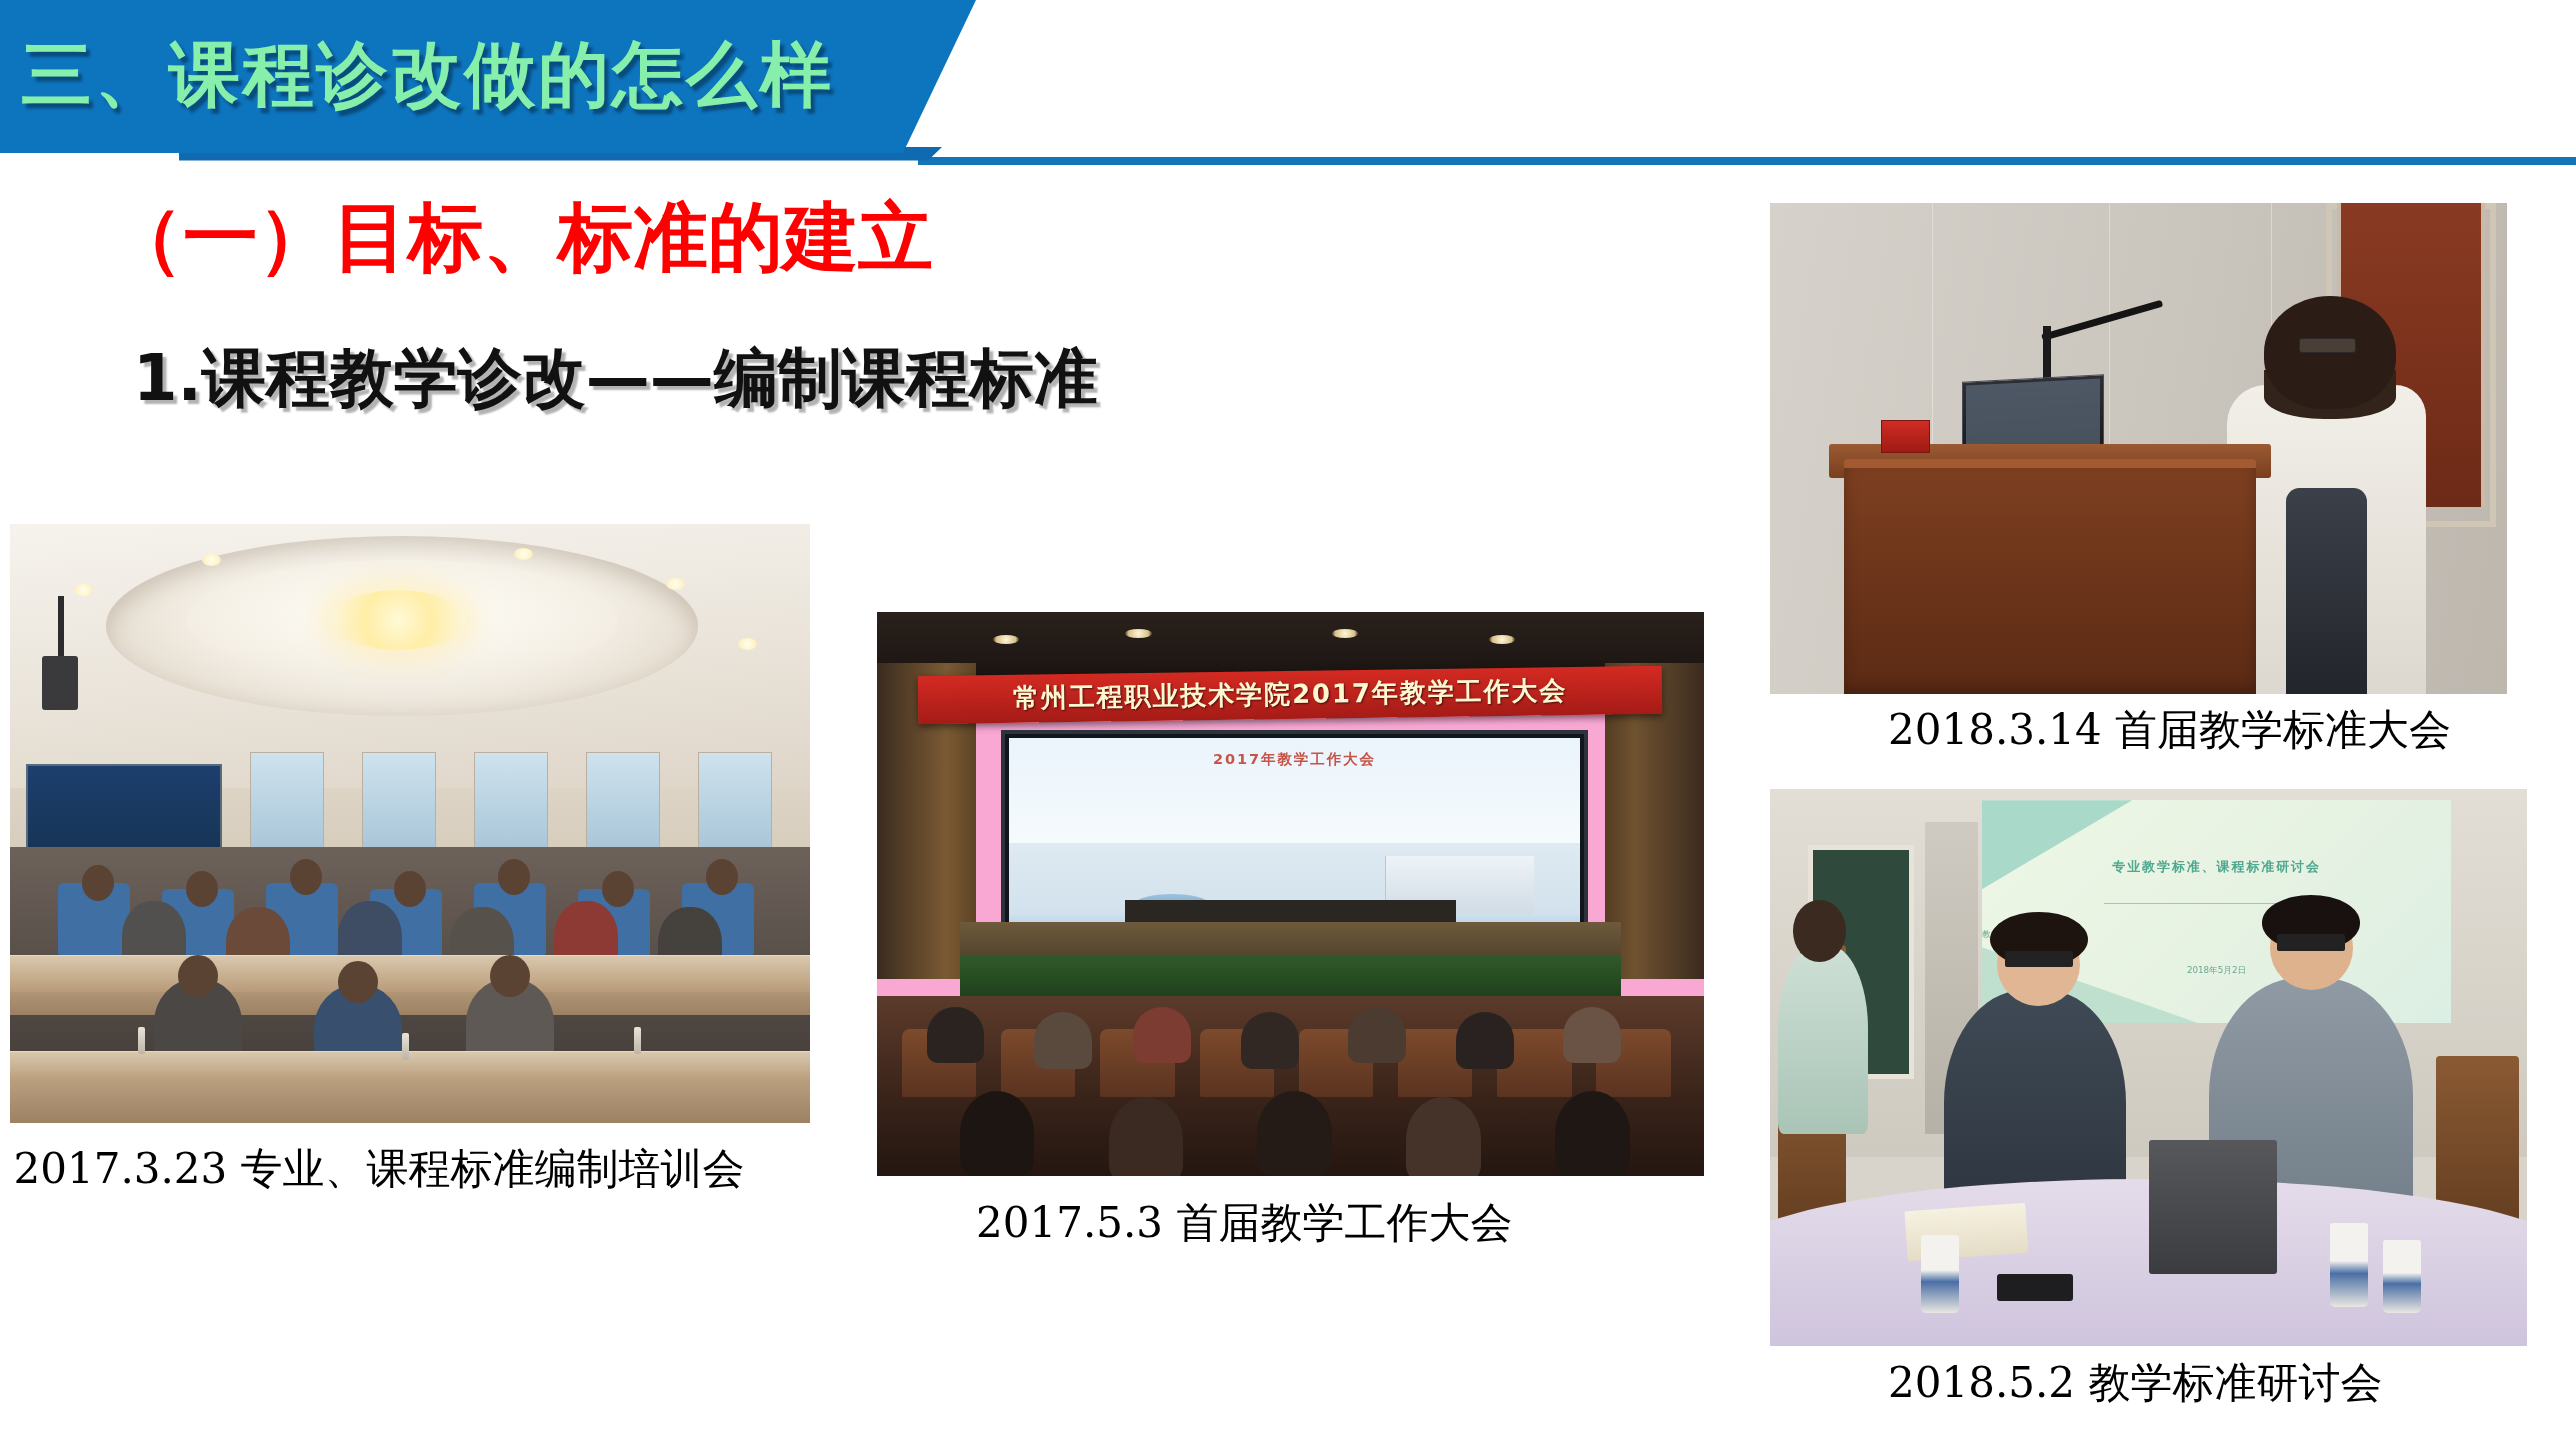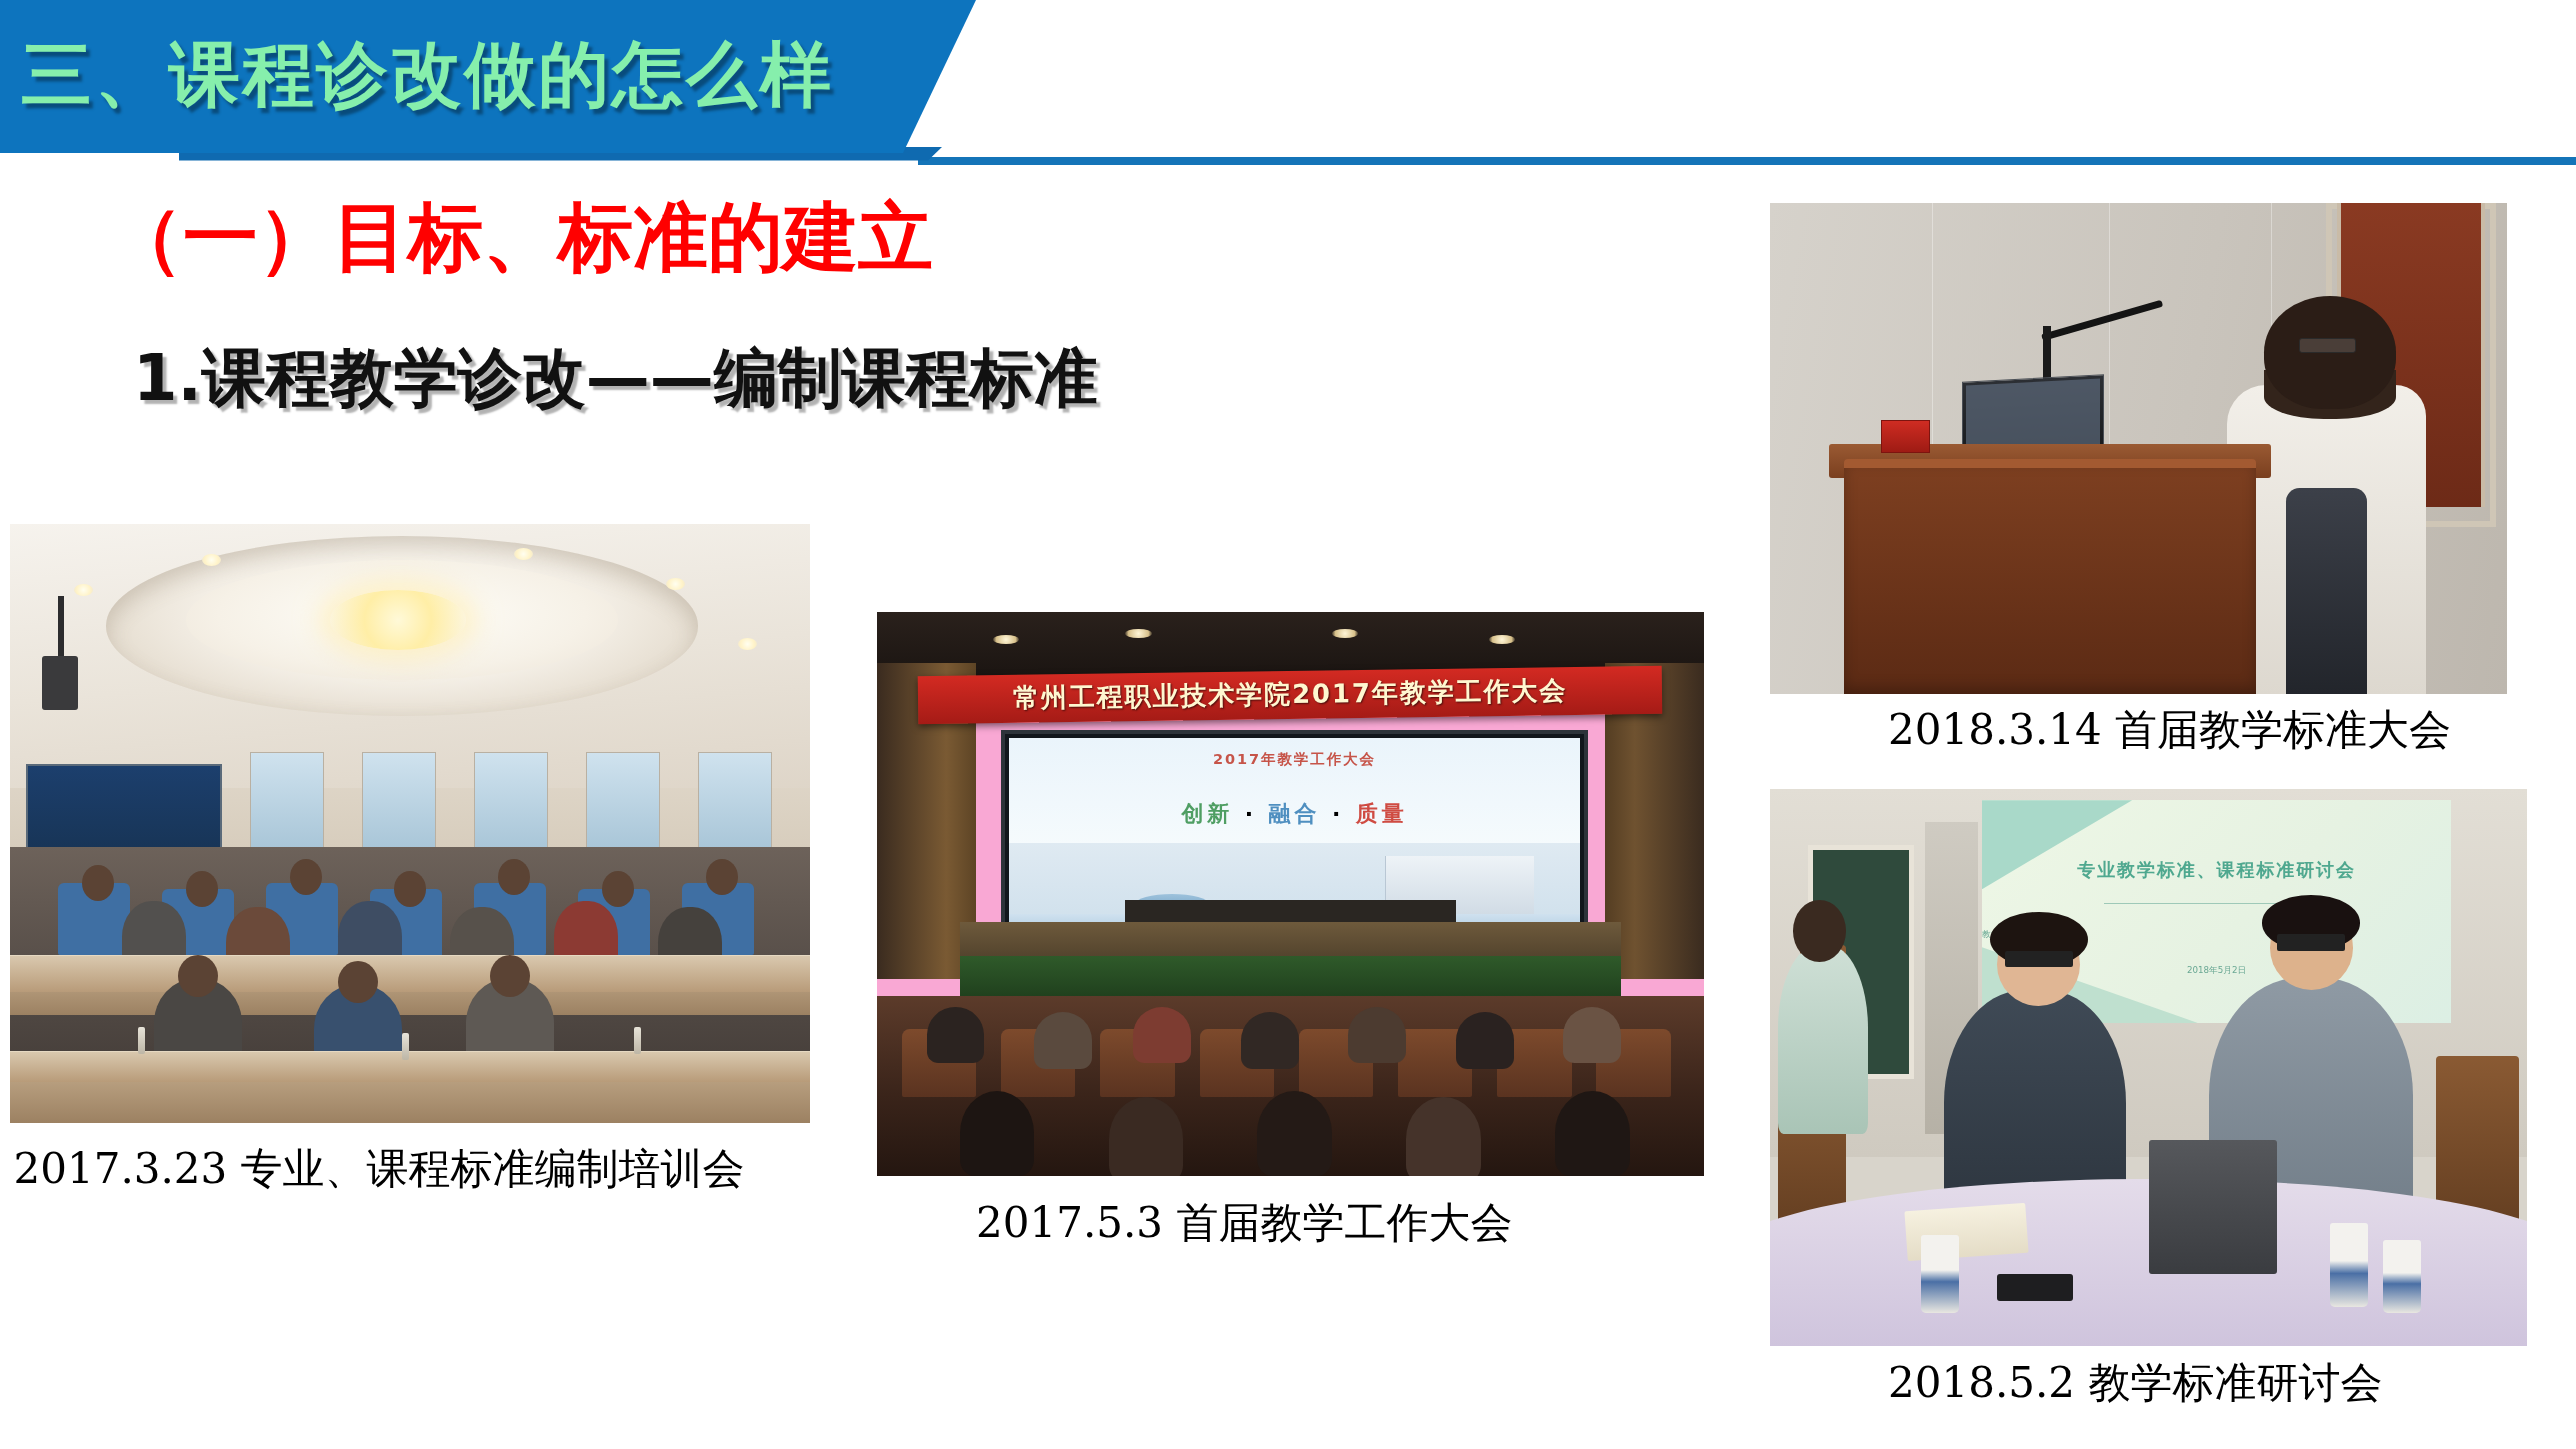--- a/index.html
+++ b/index.html
@@ -336,21 +336,21 @@
   .s4-proj-corner-tl {
     position:absolute; left:0; top:0; width:32%; height:40%;
     background:#a9d9c9; clip-path: polygon(0 0, 100% 0, 0 100%);
   }
   .s4-proj-corner-bl {
     position:absolute; left:0; bottom:0; width:46%; height:34%;
     background:#bfe0cf; clip-path: polygon(0 100%, 100% 100%, 0 0);
   }
   .s4-proj-title {
     position:absolute; left:0; top:26%; width:100%; text-align:center;
-    color:#4fa88f; font-weight:bold; font-size:18px; letter-spacing:1.9px;
+    color:#4fa88f; font-weight:bold; font-size:13px; letter-spacing:1.9px;
     font-family:"DejaVu Sans","Liberation Sans",sans-serif;
   }
   .s4-proj-line {
     position:absolute; left:26%; top:46%; width:48%; height:1px; background:#9ec9b8;
   }
   .s4-proj-sub {
     position:absolute; left:0; top:58%; width:100%; text-align:left;
     color:#6aa894; font-size:8.7px; font-family:"DejaVu Sans","Liberation Sans",sans-serif;
   }
   .s4-proj-date {
@@ -476,27 +476,20 @@
 
     <div class="s2-screenframe">
       <div class="s2-screen">
         <div class="s2-sky"></div>
         <div class="s2-campus">
           <div class="s2-tower"></div>
           <div class="s2-dome"></div>
           <div class="s2-water"></div>
         </div>
         <div class="s2-title2">2017年教学工作大会</div>
-        <div class="s2-slogan">
-          <span class="g">创新</span>
-          <span>·</span>
-          <span class="b">融合</span>
-          <span>·</span>
-          <span class="r">质量</span>
-        </div>
       </div>
     </div>
 
     <div class="s2-head-table"></div>
     <div class="s2-stage"></div>
     <div class="s2-plants"></div>
     <div class="s2-audience"></div>
 
     <div class="s2-seat" style="left:3%;top:74%;width:9%;height:12%;"></div>
     <div class="s2-seat" style="left:15%;top:74%;width:9%;height:12%;"></div>

